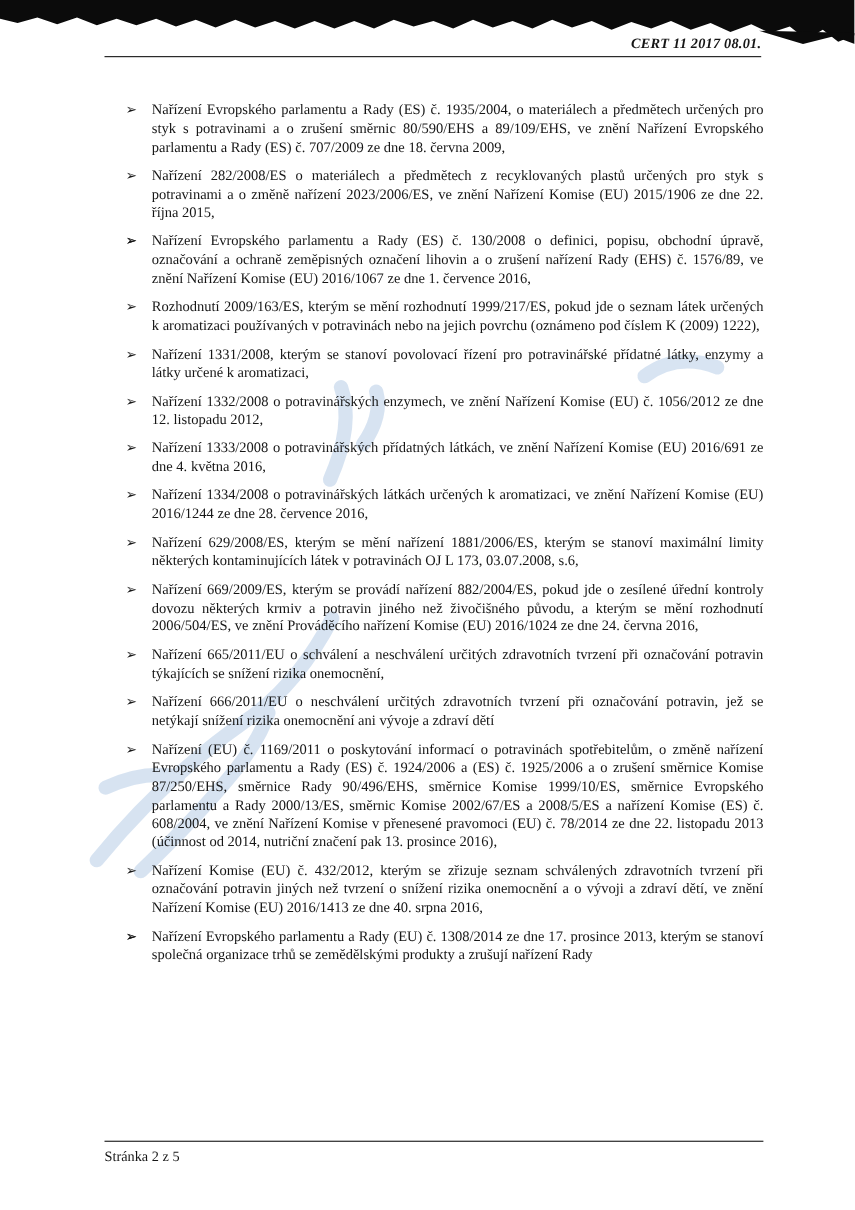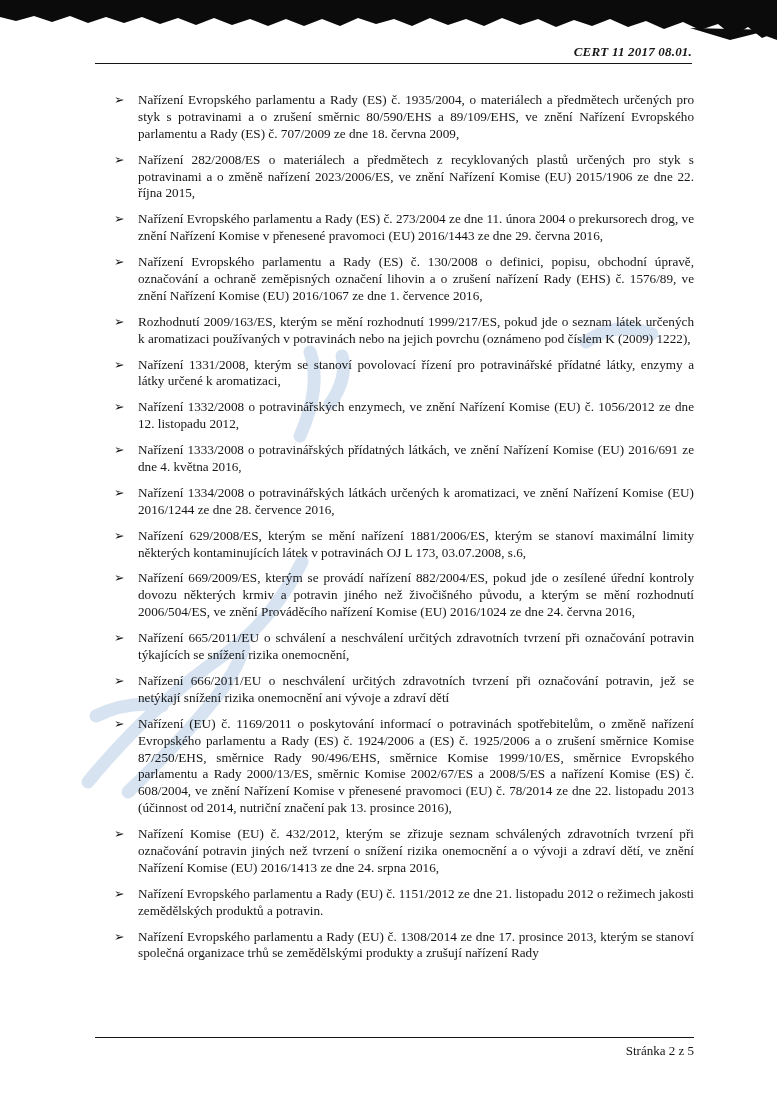--- a/index.html
+++ b/index.html
@@ -8,40 +8,40 @@
     position:relative;
     width:777px; height:1100px;
     background:#fff;
     font-family:"Liberation Serif", serif;
     color:var(--ink, #161616);
     overflow:hidden;
     margin:0 auto;
   }
   .torn-top { position:absolute; top:0; left:0; width:777px; height:46px; display:block; }
   .watermark { position:absolute; top:0; left:0; width:777px; height:1100px; pointer-events:none; }
-  .header { position:absolute; top:44px; left:95px; width:597px; }
+  .header { position:absolute; top:32px; left:95px; width:597px; }
   .header-text {
     display:block; text-align:right;
     font-style:italic; font-weight:bold; font-size:13px;
     letter-spacing:.2px;
   }
   .rule { border-bottom:1.5px solid #151515; margin-top:3px; }
   .list { position:absolute; top:92px; left:95px; width:599px; }
   .list-item {
     position:relative;
     padding-left:43px;
     margin-bottom:9px;
     font-size:13.2px;
     line-height:1.28;
     text-align:justify;
   }
   .bullet { position:absolute; left:19px; top:0; font-size:12.5px; font-family:"DejaVu Sans", sans-serif; }
   .b { font-weight:normal; }
   .footer { position:absolute; left:95px; top:1034px; width:599px; font-size:13px; }
-  .footer-text { text-align:right; margin-top:5px; }
+  .footer-text { text-align:left; margin-top:5px; }
 </style>
 </head>
 <body>
 
 <div class="sheet">
 
   <svg class="torn-top" viewBox="0 0 777 46" preserveAspectRatio="none">
     <path fill="#0b0b0b" d="M0,0 H777 V32 L762,38 L748,27 L733,36 L718,24 L700,30 L683,22 L664,29 L646,21 L628,27 L610,19 L592,26 L574,20 L556,27 L538,19 L520,25 L502,18 L484,26 L466,19 L448,25 L430,18 L412,26 L394,19 L376,24 L358,18 L340,26 L322,19 L304,26 L286,19 L268,26 L250,19 L232,25 L214,18 L196,25 L178,18 L160,24 L142,17 L124,23 L106,17 L88,23 L70,16 L52,22 L34,16 L16,21 L0,17 Z"></path>
     <path fill="#0b0b0b" d="M690,28 L730,40 L758,33 L777,40 L777,30 Z"></path>
   </svg>
@@ -58,34 +58,34 @@
   </svg>
 
   <div class="header">
     <span class="header-text">CERT 11 2017 08.01.</span>
     <div class="rule"></div>
   </div>
 
   <div class="list">
       <div class="list-item"><span class="bullet">➢</span><span><span class="b">Nařízení Evropského parlamentu a Rady (ES) č. 1935/2004,</span><span> o materiálech a předmětech určených pro styk s potravinami a o zrušení směrnic 80/590/EHS a 89/109/EHS, ve znění Nařízení Evropského parlamentu a Rady (ES) č. </span><span class="b">707/2009</span><span> ze dne 18. června 2009,</span></span></div>
       <div class="list-item"><span class="bullet">➢</span><span><span class="b">Nařízení 282/2008/ES</span><span> o materiálech a předmětech z recyklovaných plastů určených pro styk s potravinami a o změně nařízení 2023/2006/ES, ve znění Nařízení Komise (EU) </span><span class="b">2015/1906</span><span> ze dne 22. října 2015,</span></span></div>
-      <div class="list-item"><span class="bullet">➢</span><span><span class="b">Nařízení Evropského parlamentu a Rady (ES) č. 273/2004</span><span> ze dne 11. února 2004 o prekursorech drog, ve znění Nařízení Komise v přenesené pravomoci (EU) 2016/1443 ze dne 29. června 2016,</span></span></div>
+      <div class="list-item"><span class="bullet">➢</span></div>
       <div class="list-item"><span class="bullet">➢</span><span><span class="b">Nařízení Evropského parlamentu a Rady (ES) č. 130/2008</span><span> o definici, popisu, obchodní úpravě, označování a ochraně zeměpisných označení lihovin a o zrušení nařízení Rady (EHS) č. 1576/89, ve znění Nařízení Komise (EU) 2016/1067 ze dne 1. července 2016,</span></span></div>
       <div class="list-item"><span class="bullet">➢</span><span><span class="b">Rozhodnutí 2009/163/ES,</span><span> kterým se mění rozhodnutí 1999/217/ES, pokud jde o seznam látek určených k aromatizaci používaných v potravinách nebo na jejich povrchu (oznámeno pod číslem K (2009) 1222),</span></span></div>
       <div class="list-item"><span class="bullet">➢</span><span><span class="b">Nařízení 1331/2008,</span><span> kterým se stanoví povolovací řízení pro potravinářské přídatné látky, enzymy a látky určené k aromatizaci,</span></span></div>
       <div class="list-item"><span class="bullet">➢</span><span><span class="b">Nařízení 1332/2008</span><span> o potravinářských enzymech, ve znění Nařízení Komise (EU) č. </span><span class="b">1056/2012</span><span> ze dne 12. listopadu 2012,</span></span></div>
       <div class="list-item"><span class="bullet">➢</span><span><span class="b">Nařízení 1333/2008</span><span> o potravinářských přídatných látkách, ve znění Nařízení Komise (EU) </span><span class="b">2016/691</span><span> ze dne 4. května 2016,</span></span></div>
       <div class="list-item"><span class="bullet">➢</span><span><span class="b">Nařízení 1334/2008</span><span> o potravinářských látkách určených k aromatizaci, ve znění Nařízení Komise (EU) </span><span class="b">2016/1244</span><span> ze dne 28. července 2016,</span></span></div>
       <div class="list-item"><span class="bullet">➢</span><span><span class="b">Nařízení 629/2008/ES,</span><span> kterým se mění nařízení 1881/2006/ES, kterým se stanoví maximální limity některých kontaminujících látek v potravinách  OJ L 173, 03.07.2008, s.6,</span></span></div>
       <div class="list-item"><span class="bullet">➢</span><span><span class="b">Nařízení 669/2009/ES,</span><span> kterým se provádí nařízení  882/2004/ES, pokud jde o zesílené úřední kontroly dovozu některých krmiv a potravin jiného než živočišného původu, a kterým se mění rozhodnutí 2006/504/ES, ve znění Prováděcího nařízení Komise (EU) </span><span class="b">2016/1024</span><span> ze dne 24. června 2016,</span></span></div>
       <div class="list-item"><span class="bullet">➢</span><span><span class="b">Nařízení 665/2011/EU</span><span> o schválení a neschválení určitých zdravotních tvrzení při označování potravin týkajících se snížení rizika onemocnění,</span></span></div>
       <div class="list-item"><span class="bullet">➢</span><span><span class="b">Nařízení 666/2011/EU</span><span> o neschválení určitých zdravotních tvrzení při označování potravin, jež se netýkají snížení rizika onemocnění ani vývoje a zdraví dětí</span></span></div>
       <div class="list-item"><span class="bullet">➢</span><span><span class="b">Nařízení (EU) č. 1169/2011</span><span> o poskytování informací o potravinách spotřebitelům, o změně nařízení Evropského parlamentu a Rady (ES) č. 1924/2006 a (ES) č. 1925/2006 a o zrušení směrnice Komise 87/250/EHS, směrnice Rady 90/496/EHS, směrnice Komise 1999/10/ES, směrnice Evropského parlamentu a Rady 2000/13/ES, směrnic Komise 2002/67/ES a 2008/5/ES a nařízení Komise (ES) č. 608/2004, ve znění Nařízení Komise v přenesené pravomoci (EU) č. </span><span class="b">78/2014</span><span> ze dne 22. listopadu 2013 (účinnost od 2014, nutriční značení pak 13. prosince 2016),</span></span></div>
-      <div class="list-item"><span class="bullet">➢</span><span><span class="b">Nařízení Komise (EU) č. 432/2012,</span><span> kterým se zřizuje seznam schválených zdravotních tvrzení při označování potravin jiných než tvrzení o snížení rizika onemocnění a o vývoji a zdraví dětí, ve znění Nařízení Komise (EU) </span><span class="b">2016/1413</span><span> ze dne 24. srpna 2016,</span></span></div>
-      <div class="list-item"><span class="bullet">➢</span><span><span class="b">Nařízení Evropského parlamentu a Rady (EU) č. 1151/2012</span><span> ze dne 21. listopadu 2012 o režimech jakosti zemědělských produktů a potravin.</span></span></div>
+      <div class="list-item"><span class="bullet">➢</span><span><span class="b">Nařízení Komise (EU) č. 432/2012,</span><span> kterým se zřizuje seznam schválených zdravotních tvrzení při označování potravin jiných než tvrzení o snížení rizika onemocnění a o vývoji a zdraví dětí, ve znění Nařízení Komise (EU) </span><span class="b">2016/1413</span><span> ze dne 40. srpna 2016,</span></span></div>
+      <div class="list-item"><span class="bullet">➢</span></div>
       <div class="list-item"><span class="bullet">➢</span><span><span class="b">Nařízení Evropského parlamentu a Rady (EU) č. 1308/2014</span><span> ze dne 17. prosince 2013, kterým se stanoví společná organizace trhů se zemědělskými produkty a zrušují nařízení Rady</span></span></div>
     </div>
 
   <div class="footer">
     <div class="rule"></div>
     <div class="footer-text"><span>Stránka </span><span class="b">2</span><span> z </span><span class="b">5</span></div>
   </div>
 
 </div>
 

